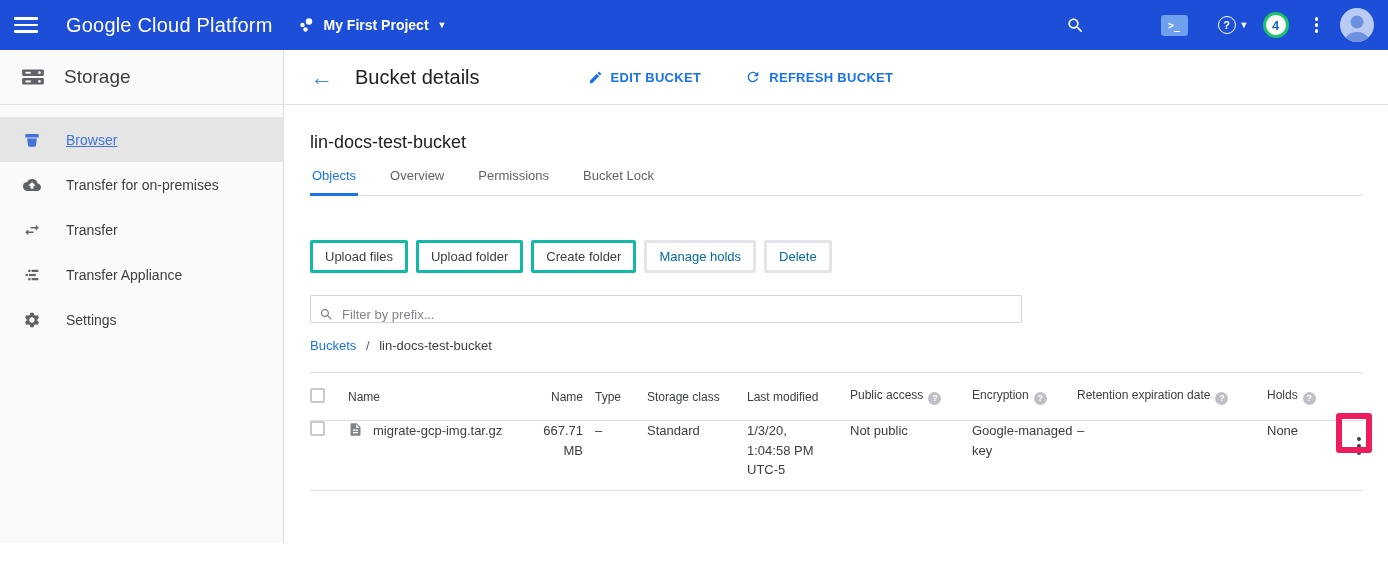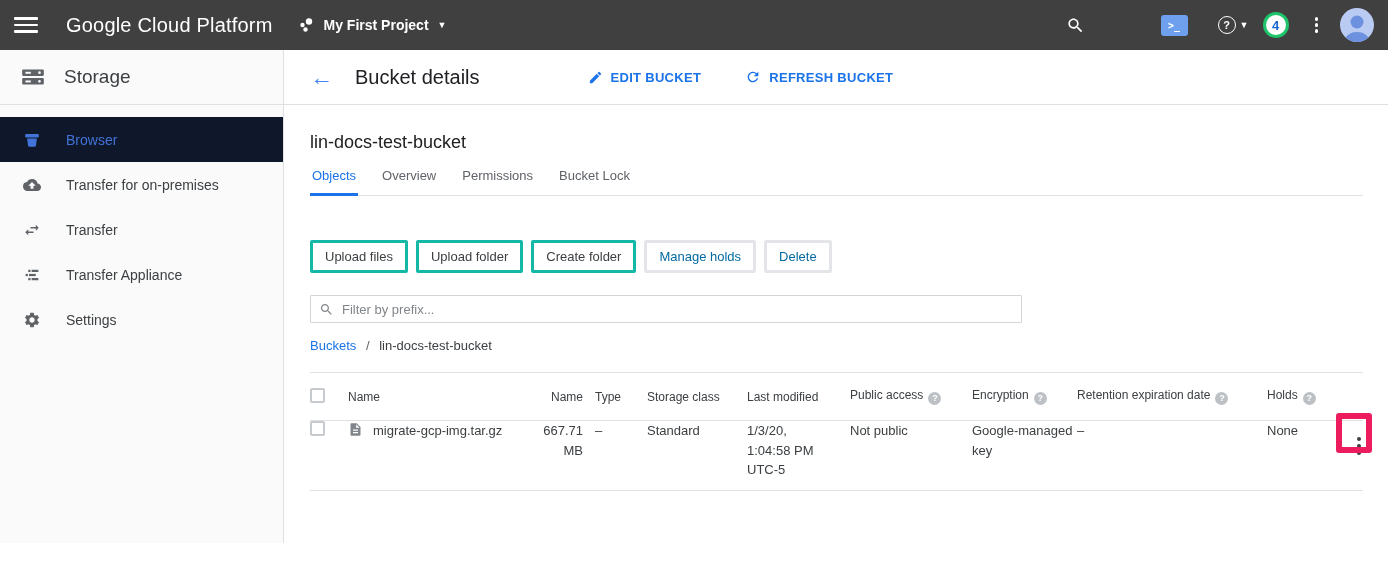--- a/index.html
+++ b/index.html
@@ -1,20 +1,20 @@
 <!DOCTYPE html>
 <html><head>
 <meta charset="utf-8">
 <style>
   * { box-sizing: border-box; margin: 0; padding: 0; }
   html, body { width: 1388px; height: 579px; background: #fff; overflow: hidden;
     font-family: "Liberation Sans", sans-serif; }
 
   
-  .topbar { height: 50px; background: #404040; display: flex; align-items: center; color: #fff; }
+  .topbar { height: 50px; background: #1d4ed8; display: flex; align-items: center; color: #fff; }
   .menu-btn { width: 24px; margin-left: 14px; display: flex; flex-direction: column; gap: 4px; cursor: pointer; }
   .menu-btn i { display: block; height: 2.5px; background: #fff; border-radius: 1px; }
   .brand { font-size: 20px; font-weight: 400; letter-spacing: .2px; margin-left: 28px; white-space: nowrap; }
   .project-switcher { display: flex; align-items: center; margin-left: 26px; cursor: pointer; }
   .project-switcher svg { margin-right: 9px; }
   .project-name { font-size: 14px; font-weight: 700; }
   .caret { font-size: 9px; margin-left: 9px; }
   .topbar-right { margin-left: auto; display: flex; align-items: center; margin-right: 14px; }
   .tb-icon { display: flex; align-items: center; justify-content: center; cursor: pointer; }
   .search-btn { margin-right: 76px; }
@@ -39,49 +39,49 @@
 
   
   .panel-header { height: 55px; display: flex; align-items: center; padding-left: 20px;
     border-bottom: 1px solid #e0e0e0; }
   .panel-title { font-size: 19px; color: #3c4043; margin-left: 18px; }
   .nav { padding-top: 12px; }
   .nav-item { height: 45px; display: flex; align-items: center; padding-left: 22px; cursor: pointer;
     color: #3c4043; }
   .nav-item .nav-icon { width: 20px; display: flex; justify-content: center; }
   .nav-item .nav-label { font-size: 14px; margin-left: 24px; }
-  .nav-item.selected { background: #0f172a; color: #4273d9; }
+  .nav-item.selected { background: #e5e5e5; color: #4273d9; text-decoration: underline; }
   .nav-icon svg { fill: #5f6368; }
   .nav-item.selected .nav-icon svg { fill: #4273d9; }
 
   
   .main-header { height: 55px; display: flex; align-items: center; padding-left: 26px;
     border-bottom: 1px solid #e0e0e0; }
   .back-btn { color: #4285f4; font-size: 23px; line-height: 1; cursor: pointer; }
   .page-title { font-size: 20px; color: #202124; margin-left: 22px; }
   .header-action { display: flex; align-items: center; color: #1a73e8; font-size: 13px; font-weight: 700;
     letter-spacing: .3px; cursor: pointer; }
   .header-action svg { fill: #1a73e8; margin-right: 8px; }
   .action-edit { margin-left: 108px; }
   .action-refresh { margin-left: 44px; }
 
   
   .content { padding: 0 25px 0 26px; }
   .bucket-name { font-size: 18px; font-weight: 400; color: #212121; margin-top: 27px; }
-  .tabs { display: flex; gap: 22px; margin-top: 15px; border-bottom: 1px solid #e0e0e0; }
+  .tabs { display: flex; gap: 30px; margin-top: 15px; border-bottom: 1px solid #e0e0e0; }
   .tab { font-size: 13px; font-weight: 500; color: #5f6368; padding: 0 2px 10px; cursor: pointer; }
   .tab.active { color: #1a73e8; border-bottom: 3px solid #1a73e8; margin-bottom: -1px; }
 
   .toolbar { margin-top: 44px; display: flex; gap: 8px; }
   .btn { font-family: inherit; font-size: 13px; color: #3c4043; background: #fff;
     border: 3px solid #14b8a6; border-radius: 2px; padding: 6px 12px; cursor: pointer; }
   .btn:disabled { color: #0369a1; border-color: #e3e5e8; cursor: default; }
 
   .filter-box { margin-top: 22px; width: 712px; height: 28px; border: 1px solid #d2d5d9; border-radius: 1px;
-    display: flex; align-items: center; padding: 0 8px; }
+    display: flex; align-items: flex-end; padding: 0 8px; }
   .filter-box svg { fill: #80868b; flex: 0 0 auto; }
   .filter-input { border: none; outline: none; flex: 1; font-family: inherit; font-size: 13px;
     color: #3c4043; margin-left: 8px; background: transparent; }
   .filter-input::placeholder { color: #80868b; }
 
   .breadcrumb { margin-top: 15px; font-size: 13px; color: #3c4043; }
   .breadcrumb .crumb-link { color: #1a73e8; cursor: pointer; text-decoration: none; }
   .breadcrumb .crumb-sep { color: #5f6368; margin: 0 6px; }
 
   .table-wrap { margin-top: 19px; }

